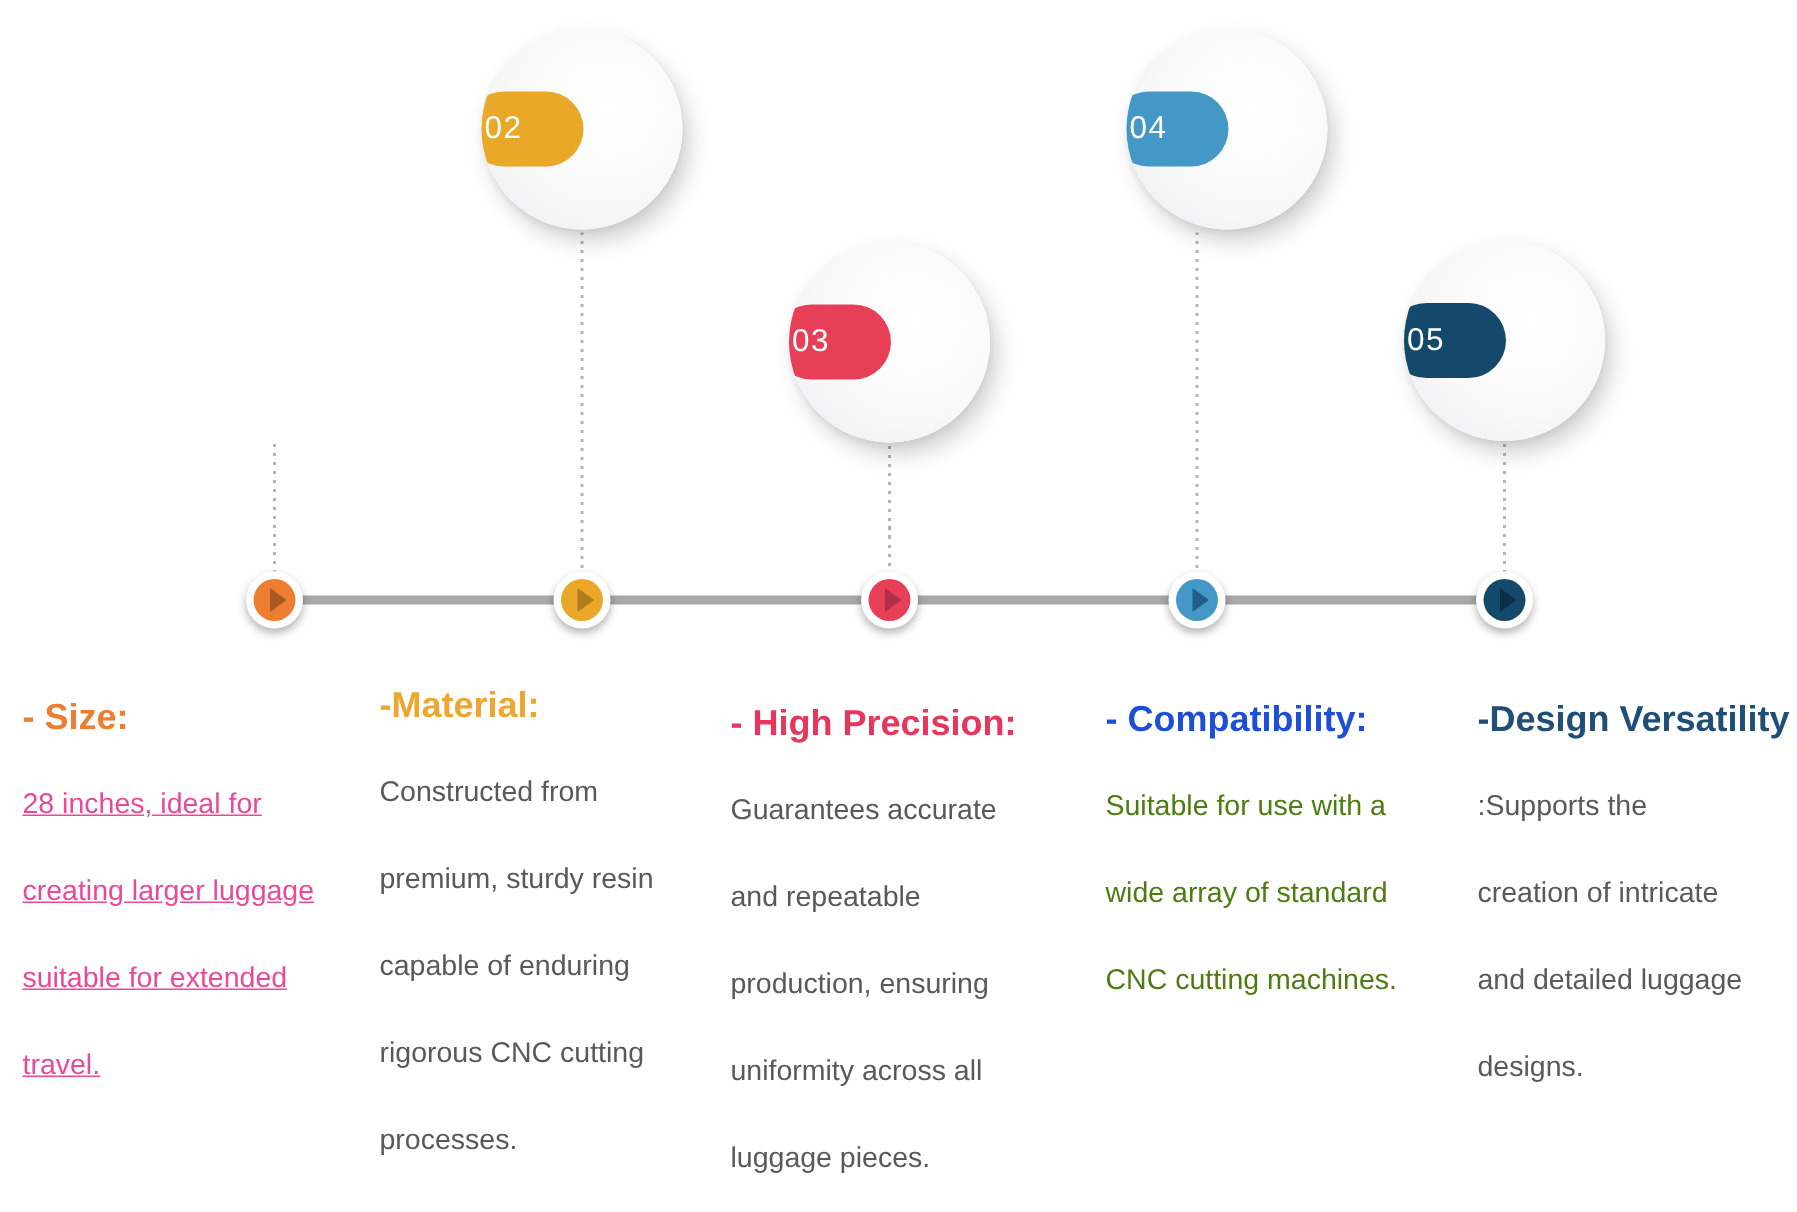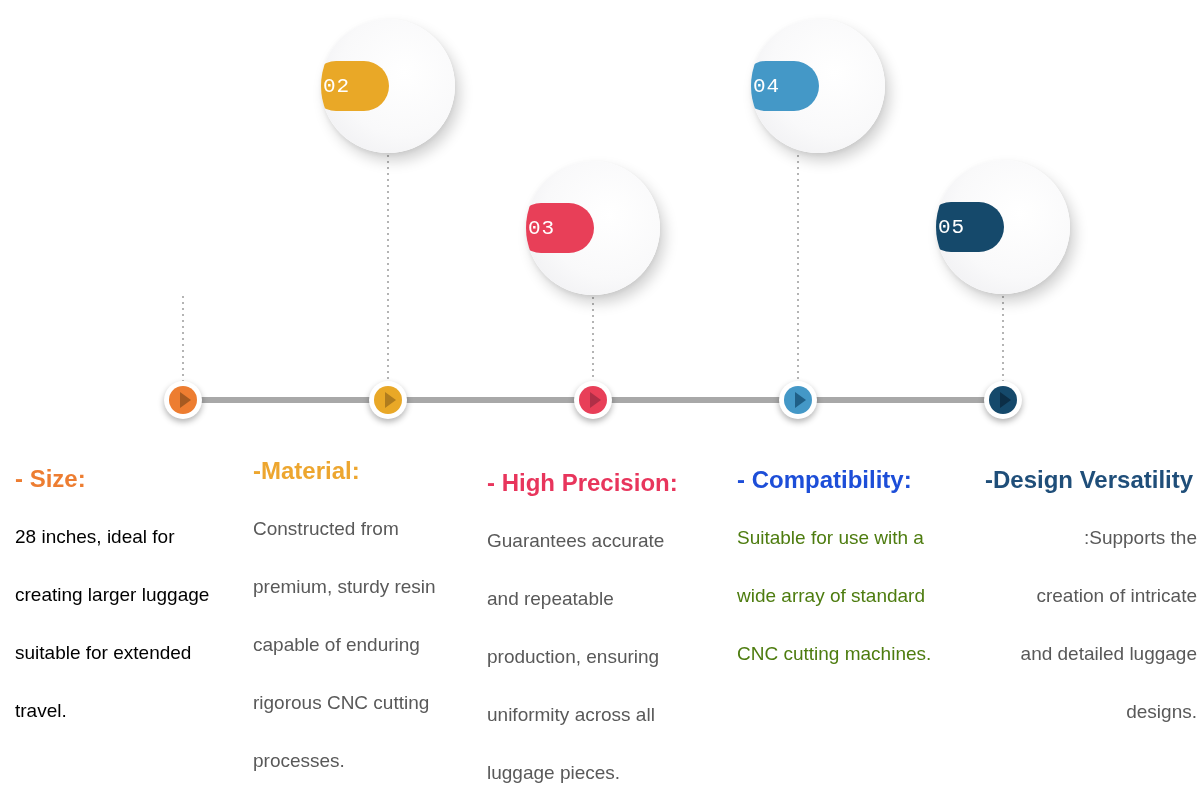--- a/index.html
+++ b/index.html
@@ -19,21 +19,20 @@
   
   .big-circle {
     position: absolute;
     width: 134px;
     height: 134px;
     border-radius: 50%;
     overflow: hidden;
     background: radial-gradient(circle at 62% 40%, #ffffff 0%, #f9f9fa 55%, #ececef 100%);
     box-shadow: 5px 8px 14px rgba(0,0,0,0.18), 0 2px 4px rgba(0,0,0,0.06);
     z-index: 3;
-    font-family: Liberation Mono, monospace;
   }
   .pill {
     position: absolute;
     left: -10px;
     top: 42px;
     width: 78px;
     height: 50px;
     border-radius: 25px;
     display: flex;
     align-items: center;
@@ -141,21 +140,21 @@
   <div class="timeline-bar"></div>
 
   <div class="connector conn-1"></div>
   <div class="marker marker-1">
     <div class="marker-inner" style="background: rgb(237, 125, 49);">
       <span class="tri" style="color: rgb(165, 90, 33);"></span>
     </div>
   </div>
   <div class="col col-1">
     <div class="col-heading" style="color: rgb(237, 125, 49);">- Size:</div>
-    <div class="col-body" style="color: #000000;">28 inches, ideal for
+    <div class="col-body" style="color: #ec4899; text-decoration: underline;">28 inches, ideal for
 creating larger luggage
 suitable for extended
 travel.</div>
   </div>
 
   <div class="connector conn-2"></div>
   <div class="big-circle circle-2">
     <div class="pill" style="background: rgb(233, 168, 39);">
       <span class="pill-number">02</span>
     </div>
@@ -218,19 +217,19 @@
       <span class="pill-number">05</span>
     </div>
   </div>
   <div class="marker marker-5">
     <div class="marker-inner" style="background: rgb(21, 73, 107);">
       <span class="tri" style="color: rgb(12, 46, 71);"></span>
     </div>
   </div>
   <div class="col col-5">
     <div class="col-heading" style="color: rgb(31, 78, 121);">-Design Versatility</div>
-    <div class="col-body" style="color: rgb(89, 89, 89); text-align: right;">:Supports the
+    <div class="col-body" style="color: rgb(89, 89, 89);">:Supports the
 creation of intricate
 and detailed luggage
 designs.</div>
   </div>
 
 </div>
 
 </body></html>

